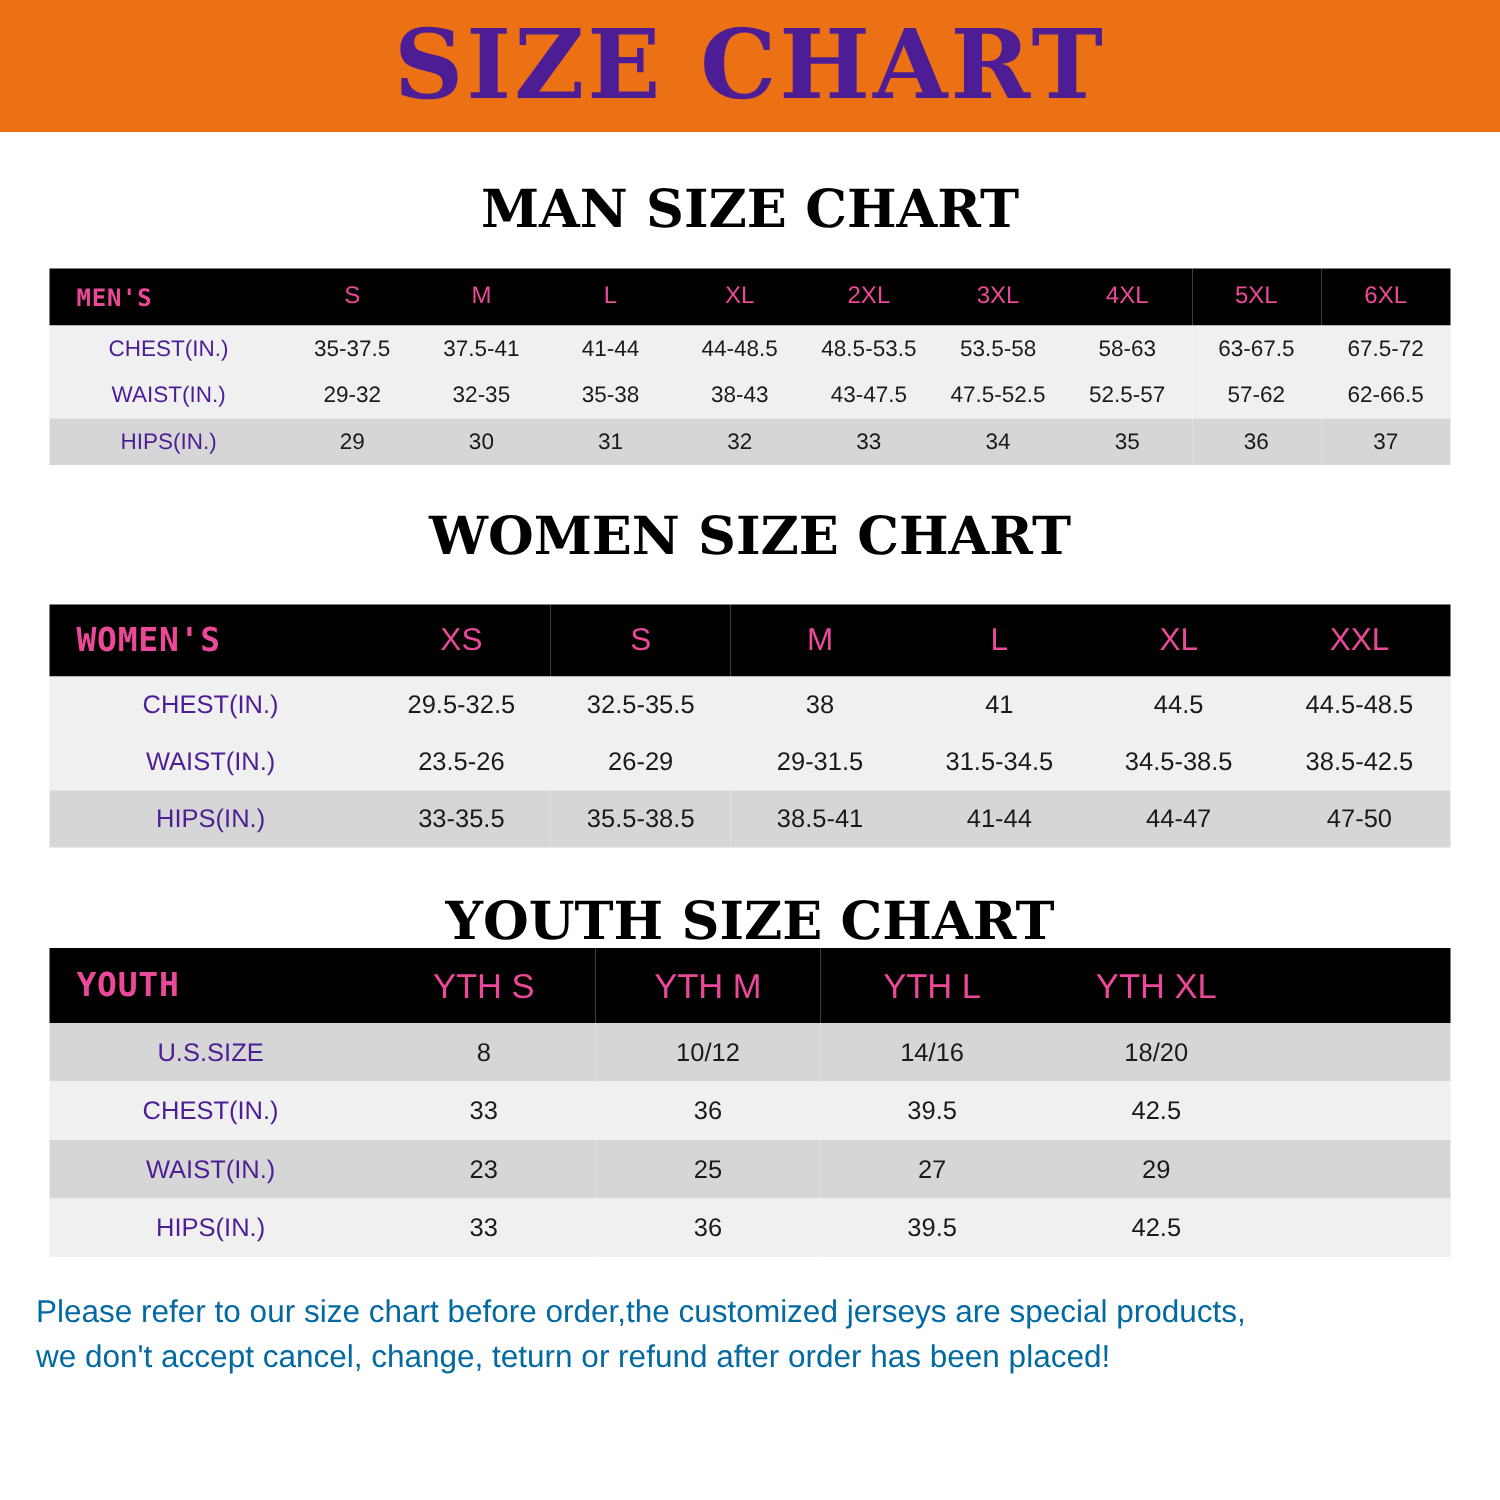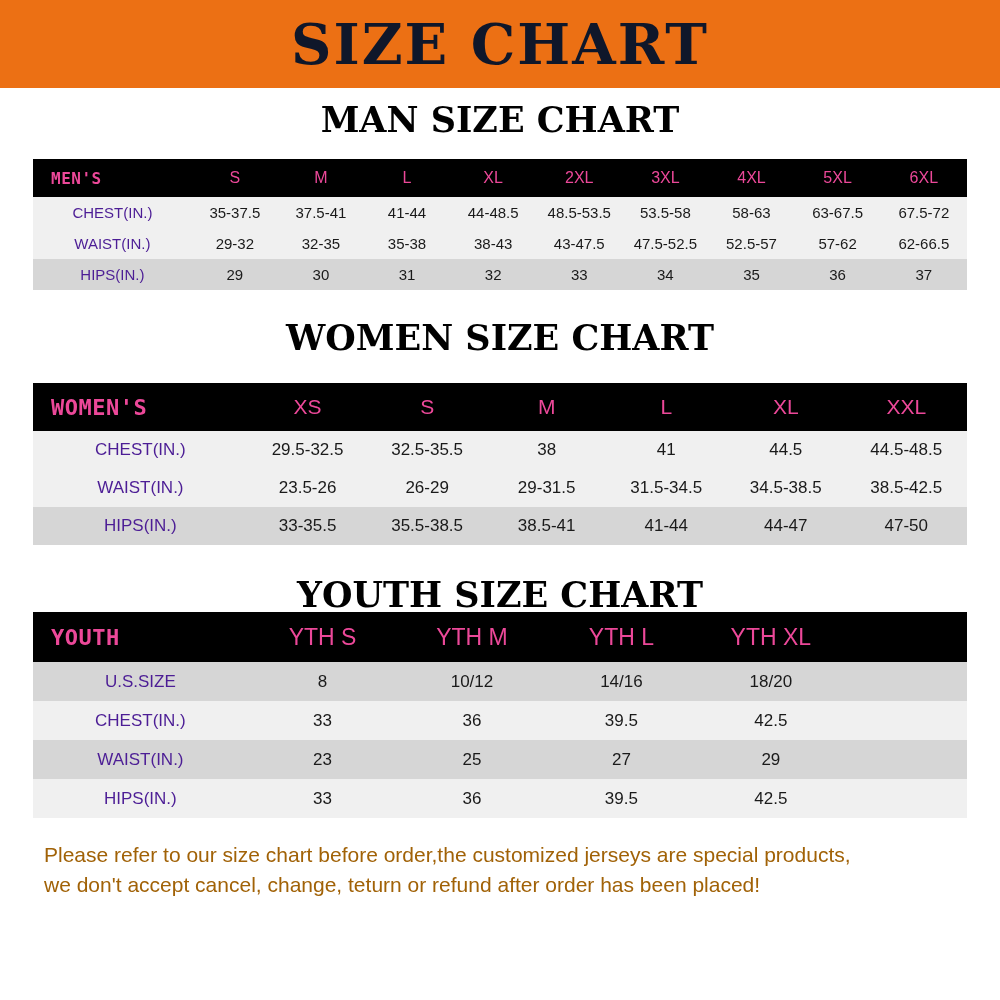--- a/index.html
+++ b/index.html
@@ -25,38 +25,38 @@
   .banner {
     height: 88px;
     background: #ec7014;
     display: flex;
     align-items: center;
     justify-content: center;
   }
   .banner-title {
     font-family: "DejaVu Serif", serif;
     font-weight: bold;
-    font-size: 56px;
+    font-size: 64px;
     letter-spacing: 2px;
-    color: #0f172a;
+    color: #4c1d95;
     line-height: 1;
     margin: 0;
   }
 
   
   .section-heading {
     text-align: center;
     font-family: "DejaVu Serif", serif;
     font-weight: bold;
     font-size: 35px;
     color: #000000;
     margin: 0;
     line-height: 1;
   }
-  .sec-man-h { padding-top: 14px; padding-bottom: 22px; }
+  .sec-man-h { padding-top: 34px; padding-bottom: 22px; }
   .sec-women-h { padding-top: 30px; padding-bottom: 28px; }
   .sec-youth-h { padding-top: 32px; }
 
   
   .tbl-wrap {
     padding: 0 33px;
   }
   table.sizetbl {
     width: 100%;
     border-collapse: collapse;
@@ -107,22 +107,22 @@
   .women .hdr-row th.corner { font-size: 22px; margin-left: 48px; }
   .women .sizetbl td { height: 38px; font-size: 17px; }
 
   
   .youth .hdr-row th { height: 50px; font-size: 23px; }
   .youth .hdr-row th.corner { font-size: 22px; }
   .youth .sizetbl td { height: 39px; font-size: 17px; }
 
   
   .footnote {
-    padding: 22px 26px 0 44px;
-    color: #a16207;
+    padding: 22px 26px 0 24px;
+    color: #0369a1;
     font-size: 21px;
     line-height: 1.45;
     text-align: left;
   }
   .footnote div { white-space: nowrap; }
 </style>
 </head>
 <body>
 
 <div class="page">

